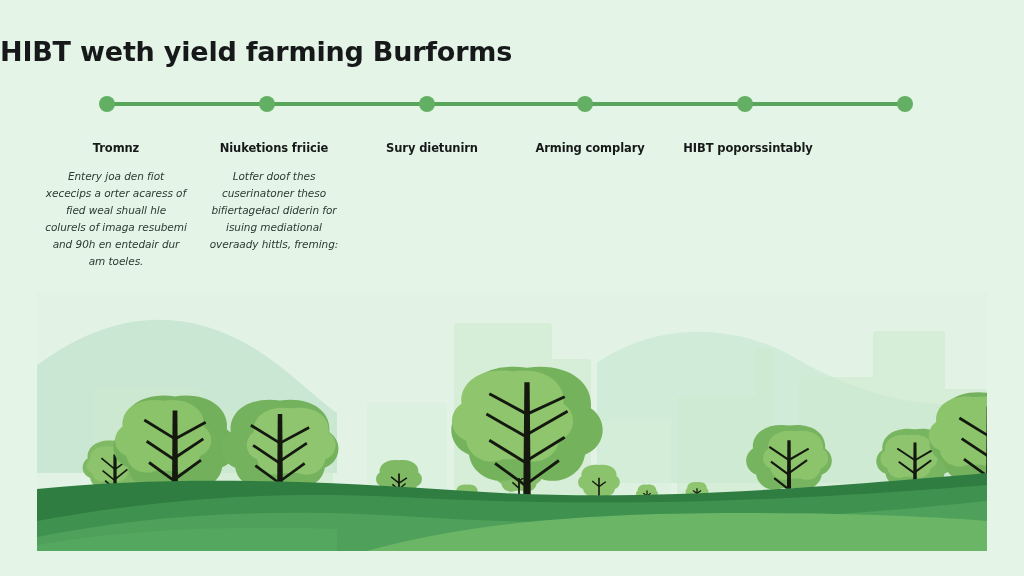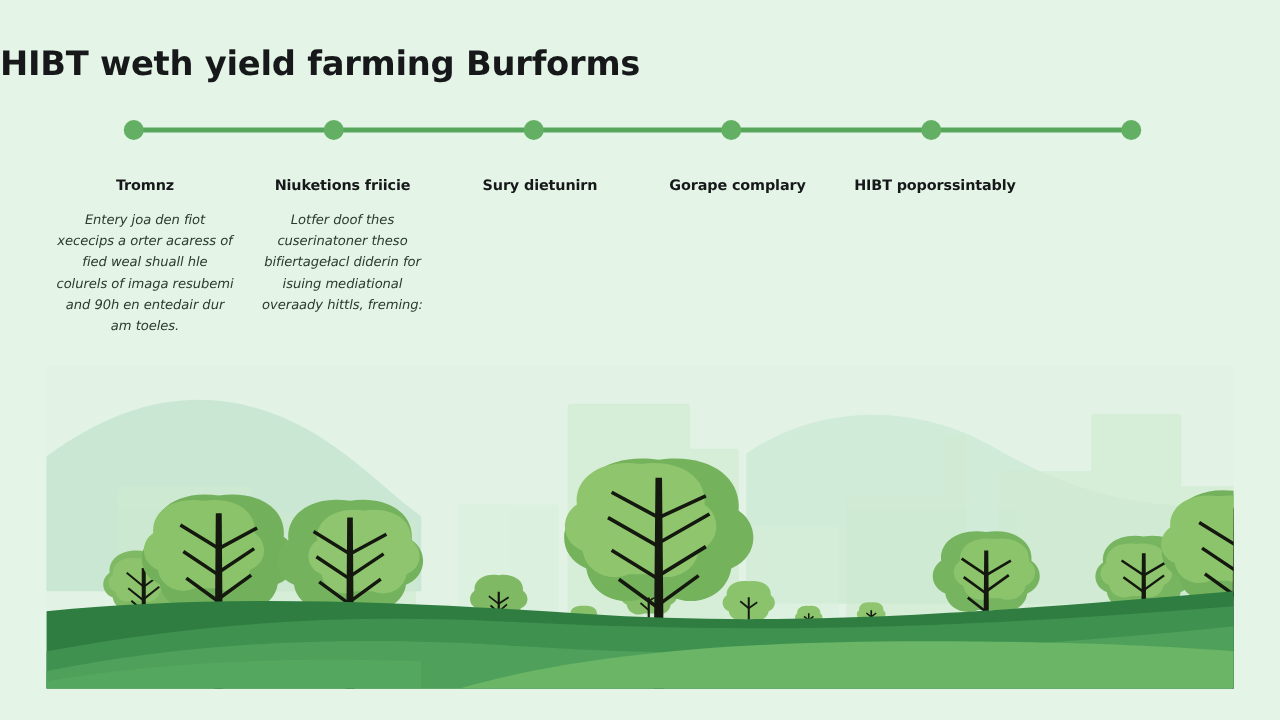--- a/index.html
+++ b/index.html
@@ -95,21 +95,21 @@
       <div class="col-head">Niuketions friicie</div>
       <div class="col-body">Lotfer doof thes cuserinatoner theso bifiertagełacl diderin for isuing mediational overaady hittls, freming:</div>
     </div>
 
     <div class="col">
       <div class="col-head">Sury dietunirn</div>
     </div>
 
 
     <div class="col">
-      <div class="col-head">Gorape complary</div>
+      <div class="col-head">Arming complary</div>
     </div>
 
     <div class="col">
       <div class="col-head">HIBT poporssintably</div>
     </div>
 
   </div>
 
   <div class="illus">
     <svg viewBox="0 0 950 258" xmlns="http://www.w3.org/2000/svg">

